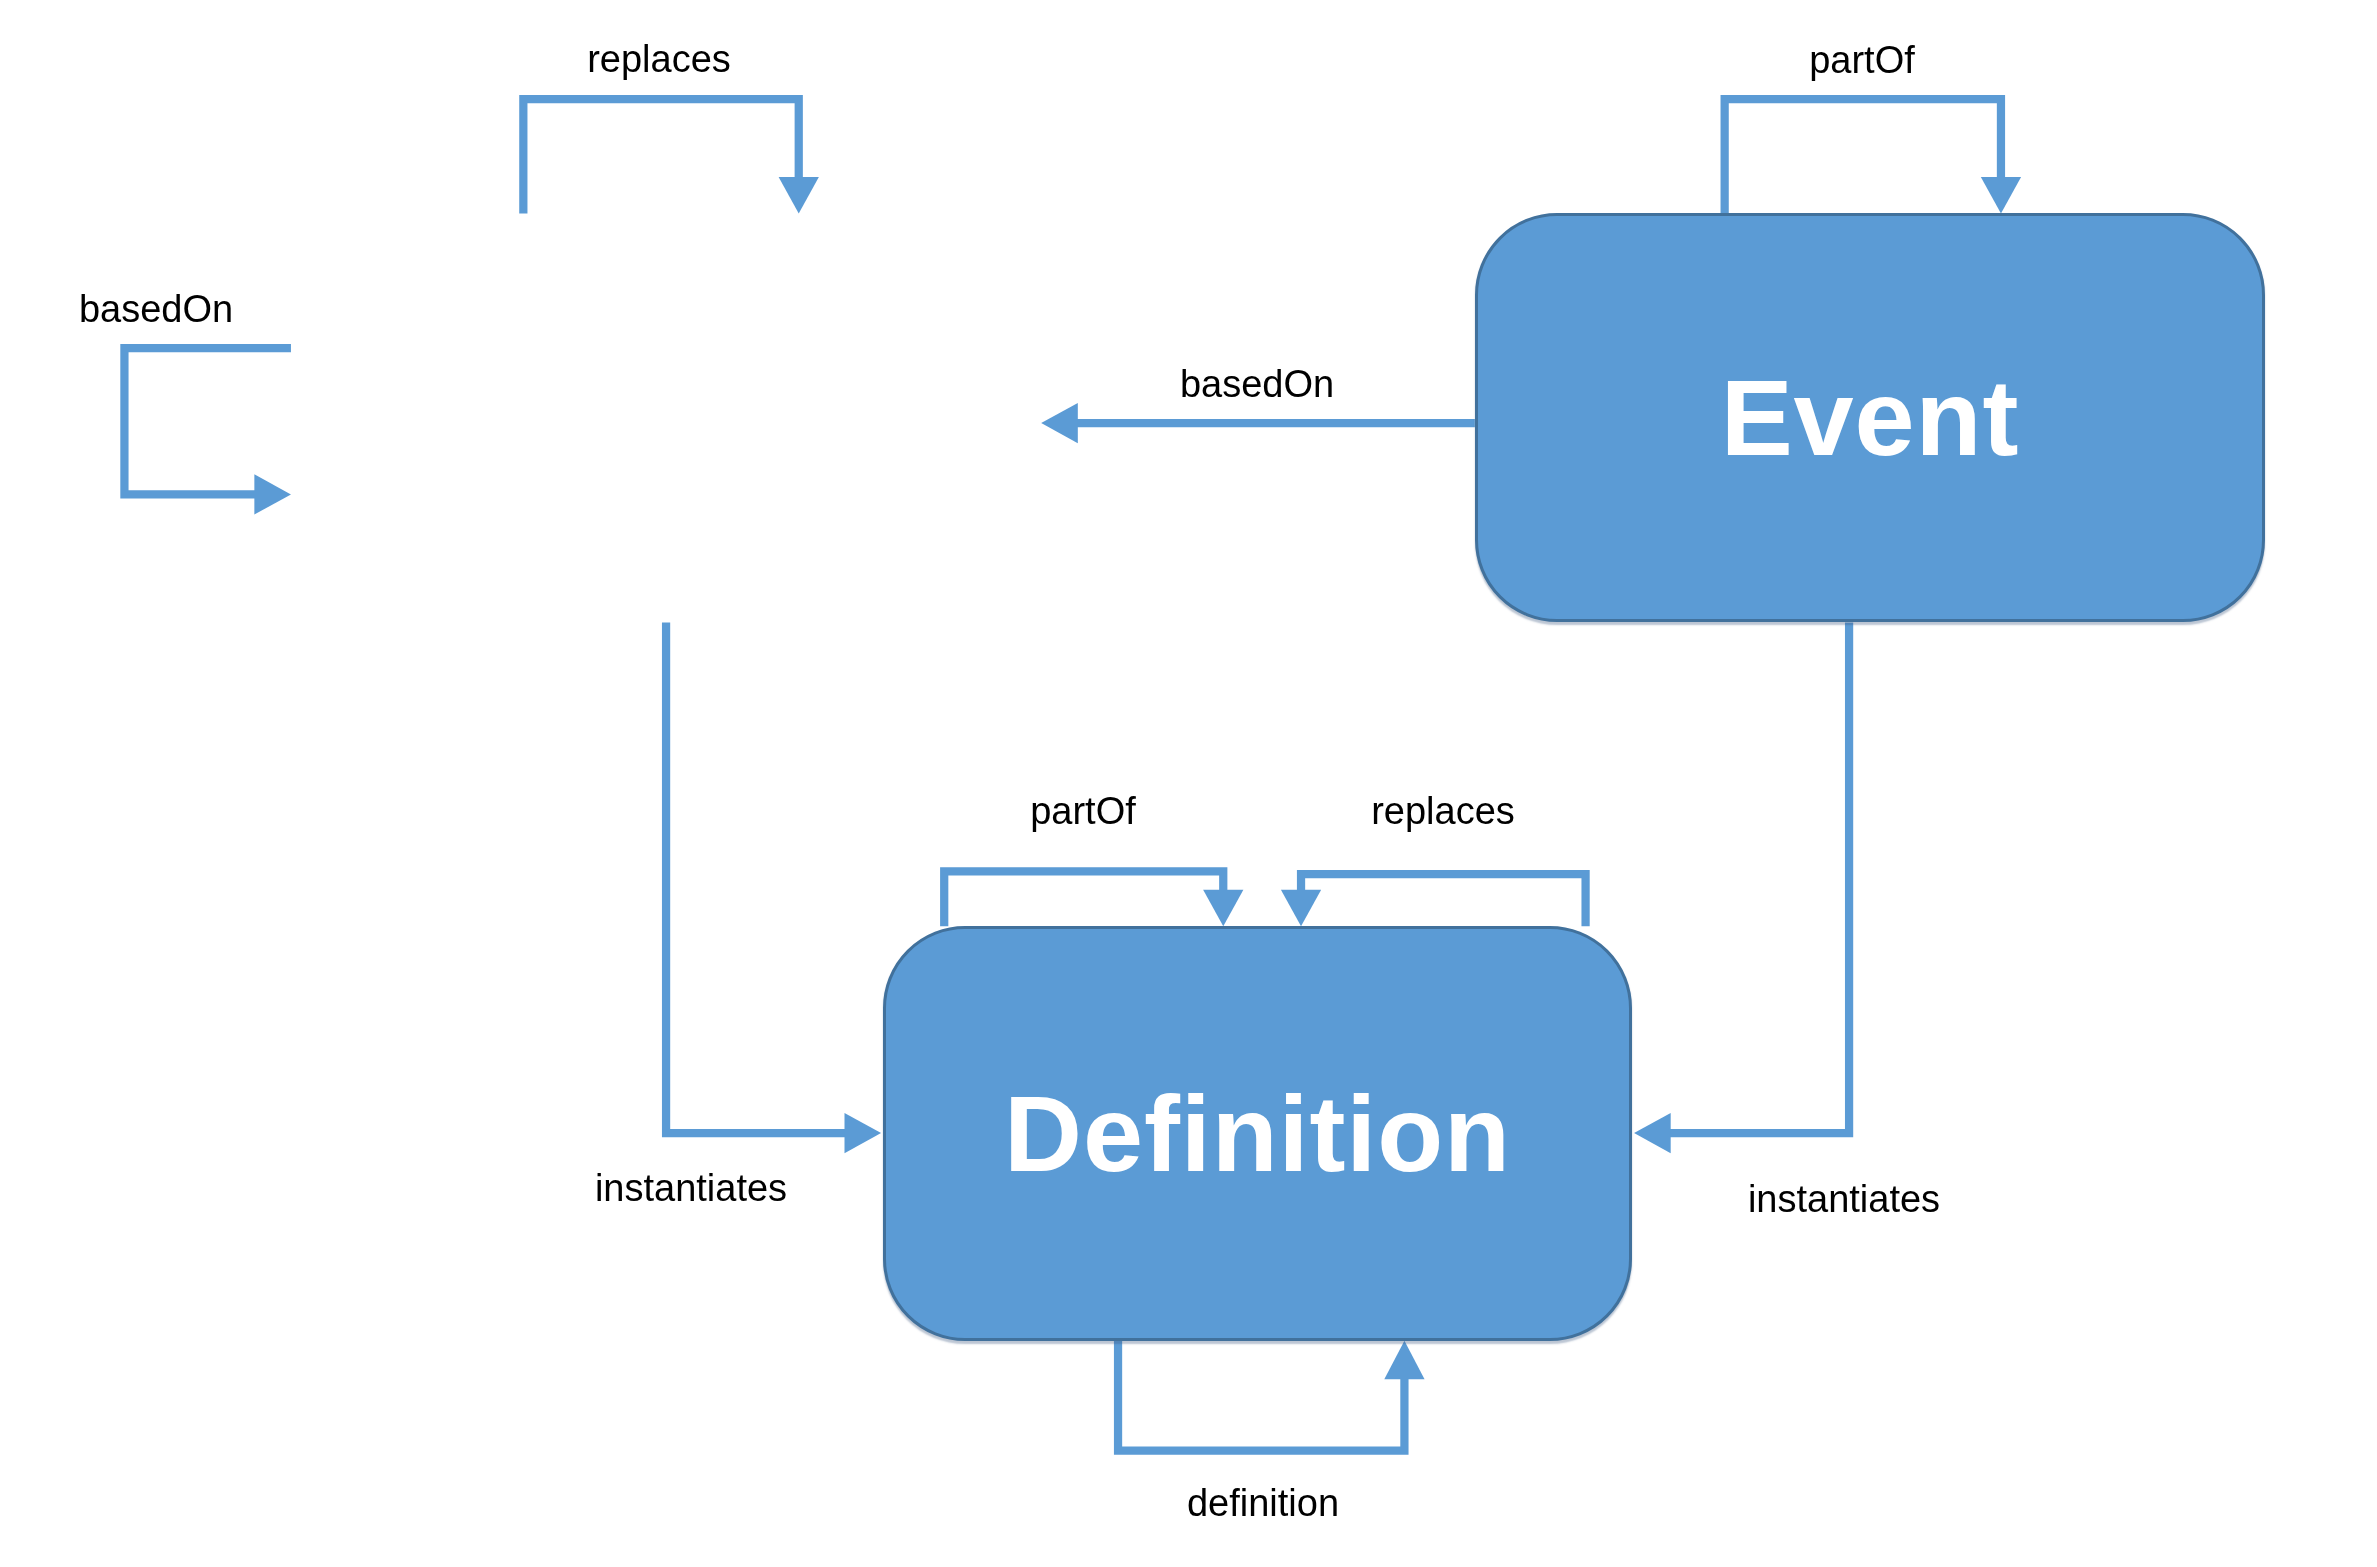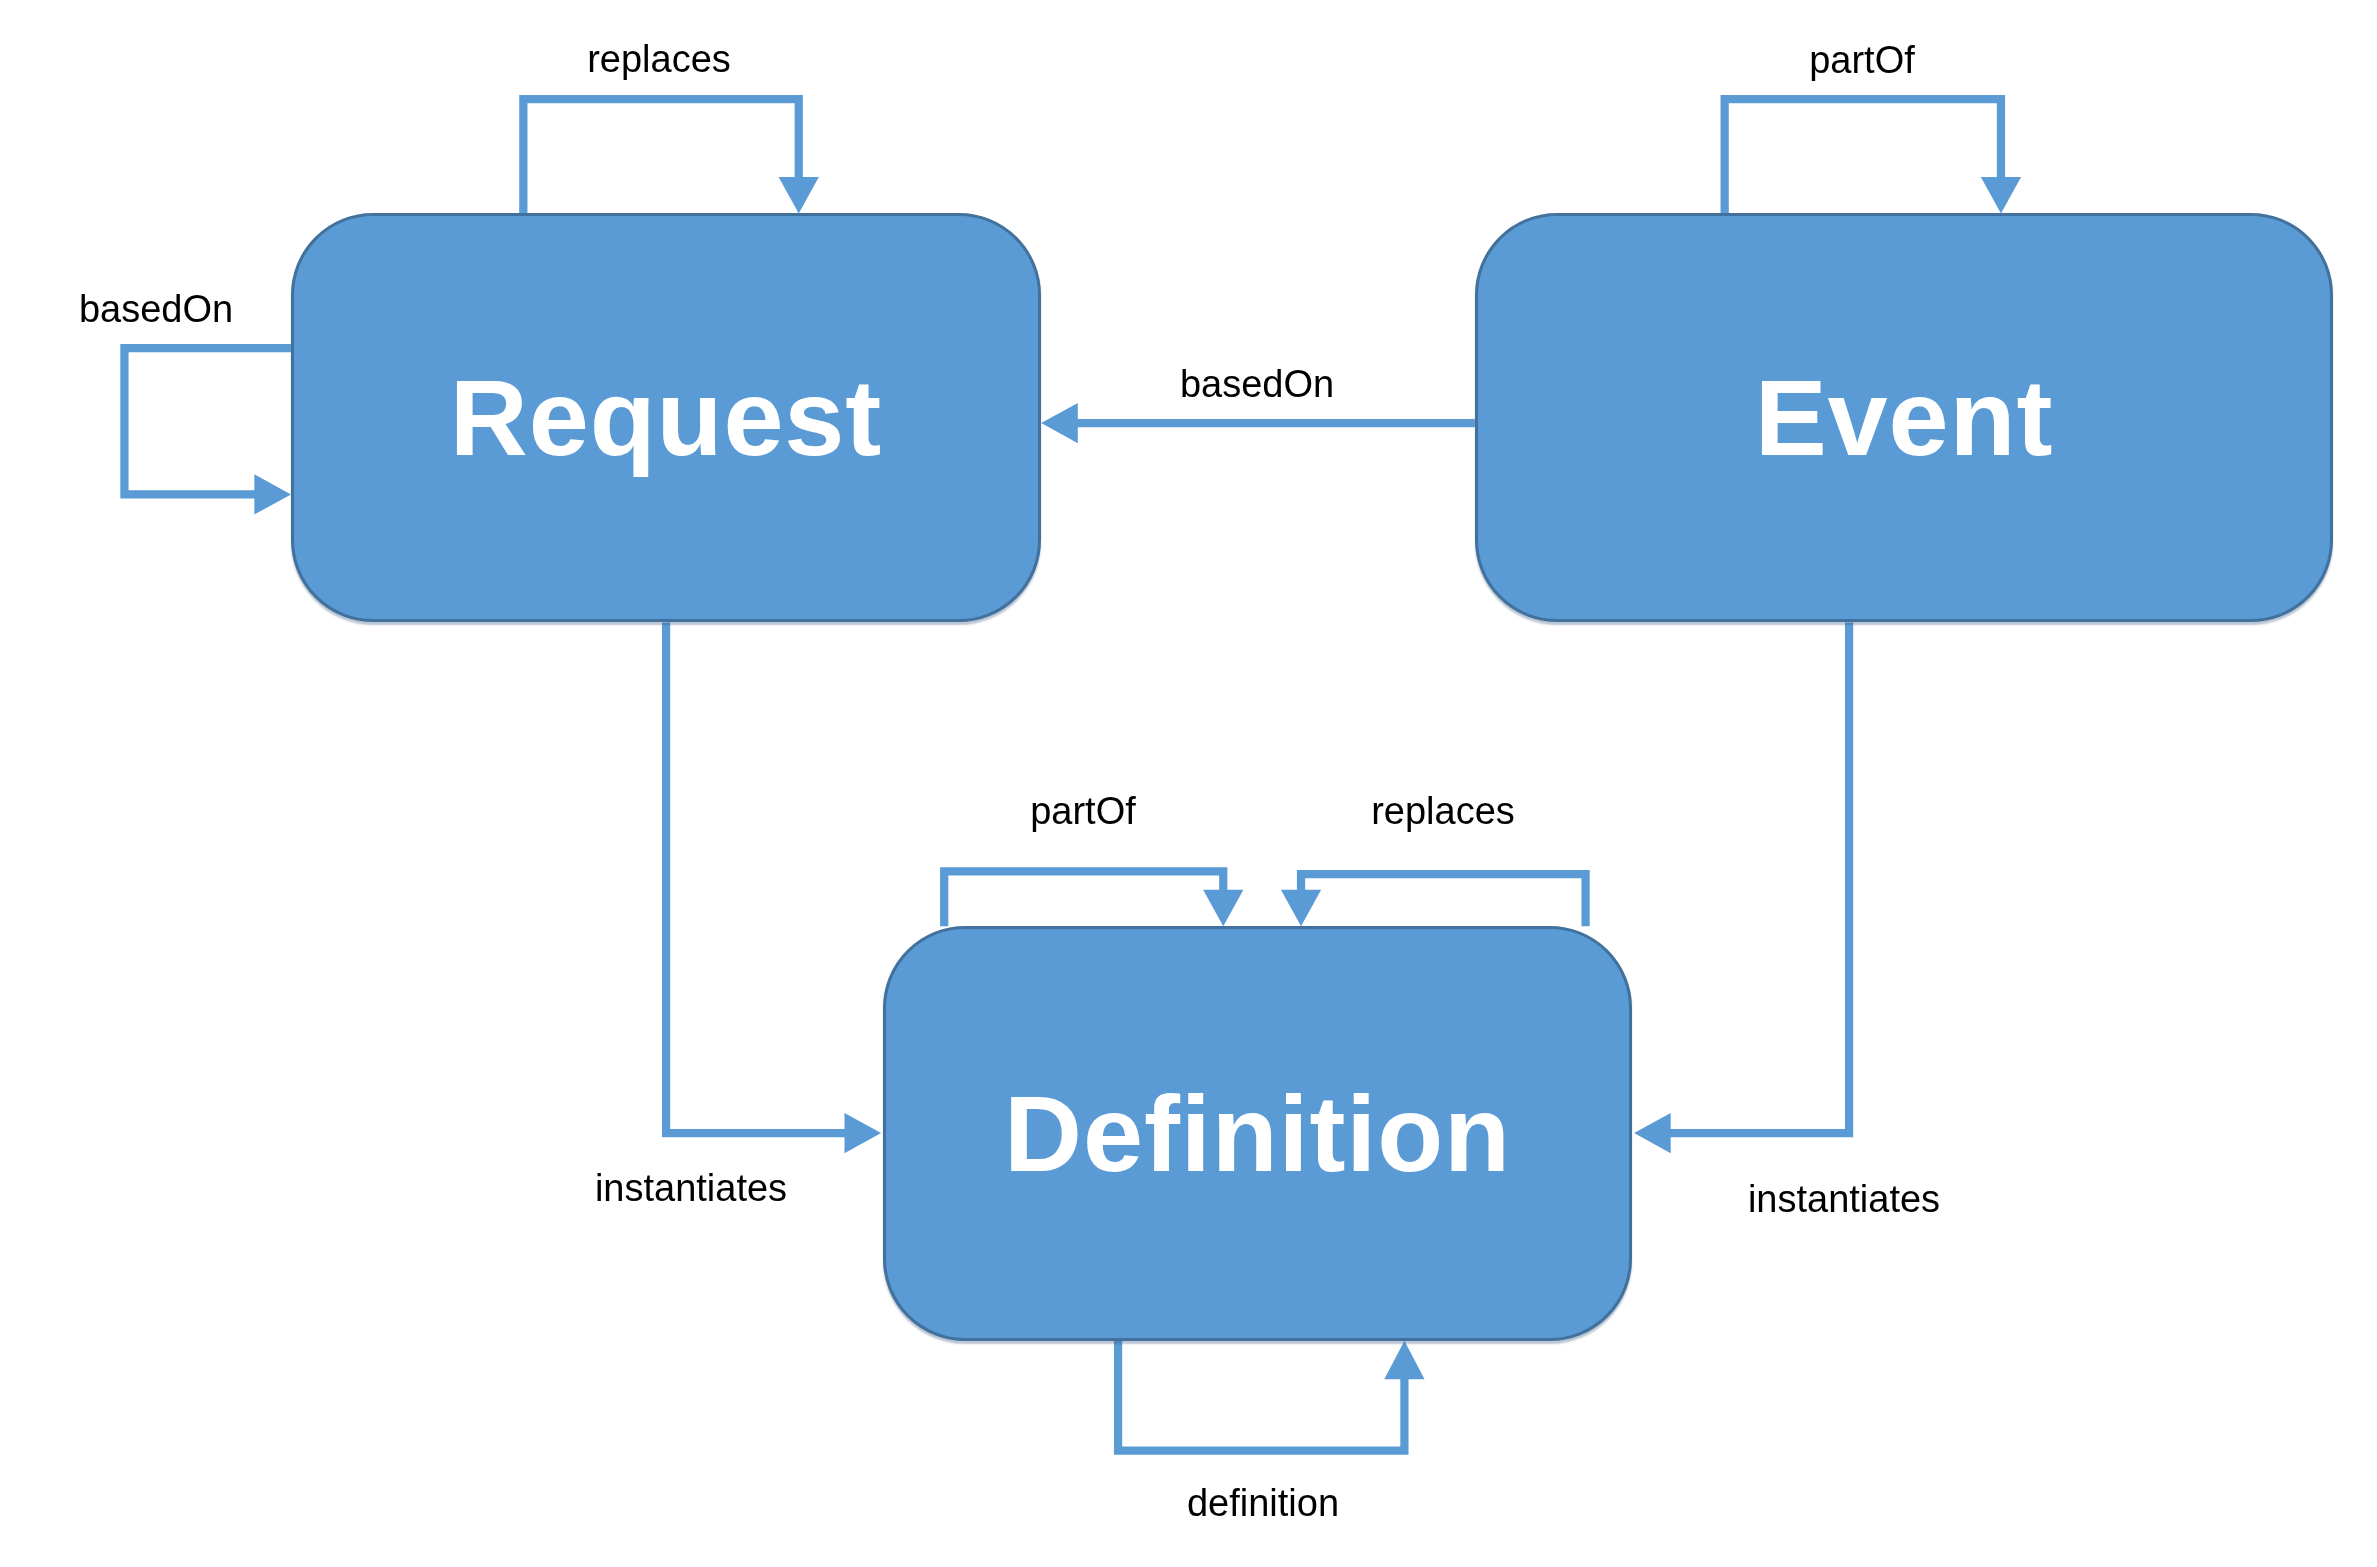--- a/index.html
+++ b/index.html
@@ -113,25 +113,22 @@
       <path class="edge-line" d="M 1733 1012 L 1733 955 L 1422 955 L 1422 977"></path>
       <polygon class="edge-head" points="1400,972 1444,972 1422,1012"></polygon>
     </g>
 
     <g>
       <path class="edge-line" d="M 1222 1465 L 1222 1585 L 1535 1585 L 1535 1503"></path>
       <polygon class="edge-head" points="1513,1507 1557,1507 1535,1465"></polygon>
     </g>
   </svg>
 
-  <div class="node" style="left:291px; top:213px; width:750px; height:409px;">
-    <span class="node-label">Request</span>
-  </div>
 
-  <div class="node" style="left:1475px; top:213px; width:858px; height:409px;">
+  <div class="node" style="left:1475px; top:213px; width:790px; height:409px;">
     <span class="node-label">Event</span>
   </div>
 
   <div class="node" style="left:883px; top:926px; width:749px; height:415px;">
     <span class="node-label">Definition</span>
   </div>
 
   <div class="edge-label" style="left:659px;  top:59px;">replaces</div>
 
   <div class="edge-label" style="left:156px;  top:309px;">basedOn</div>

